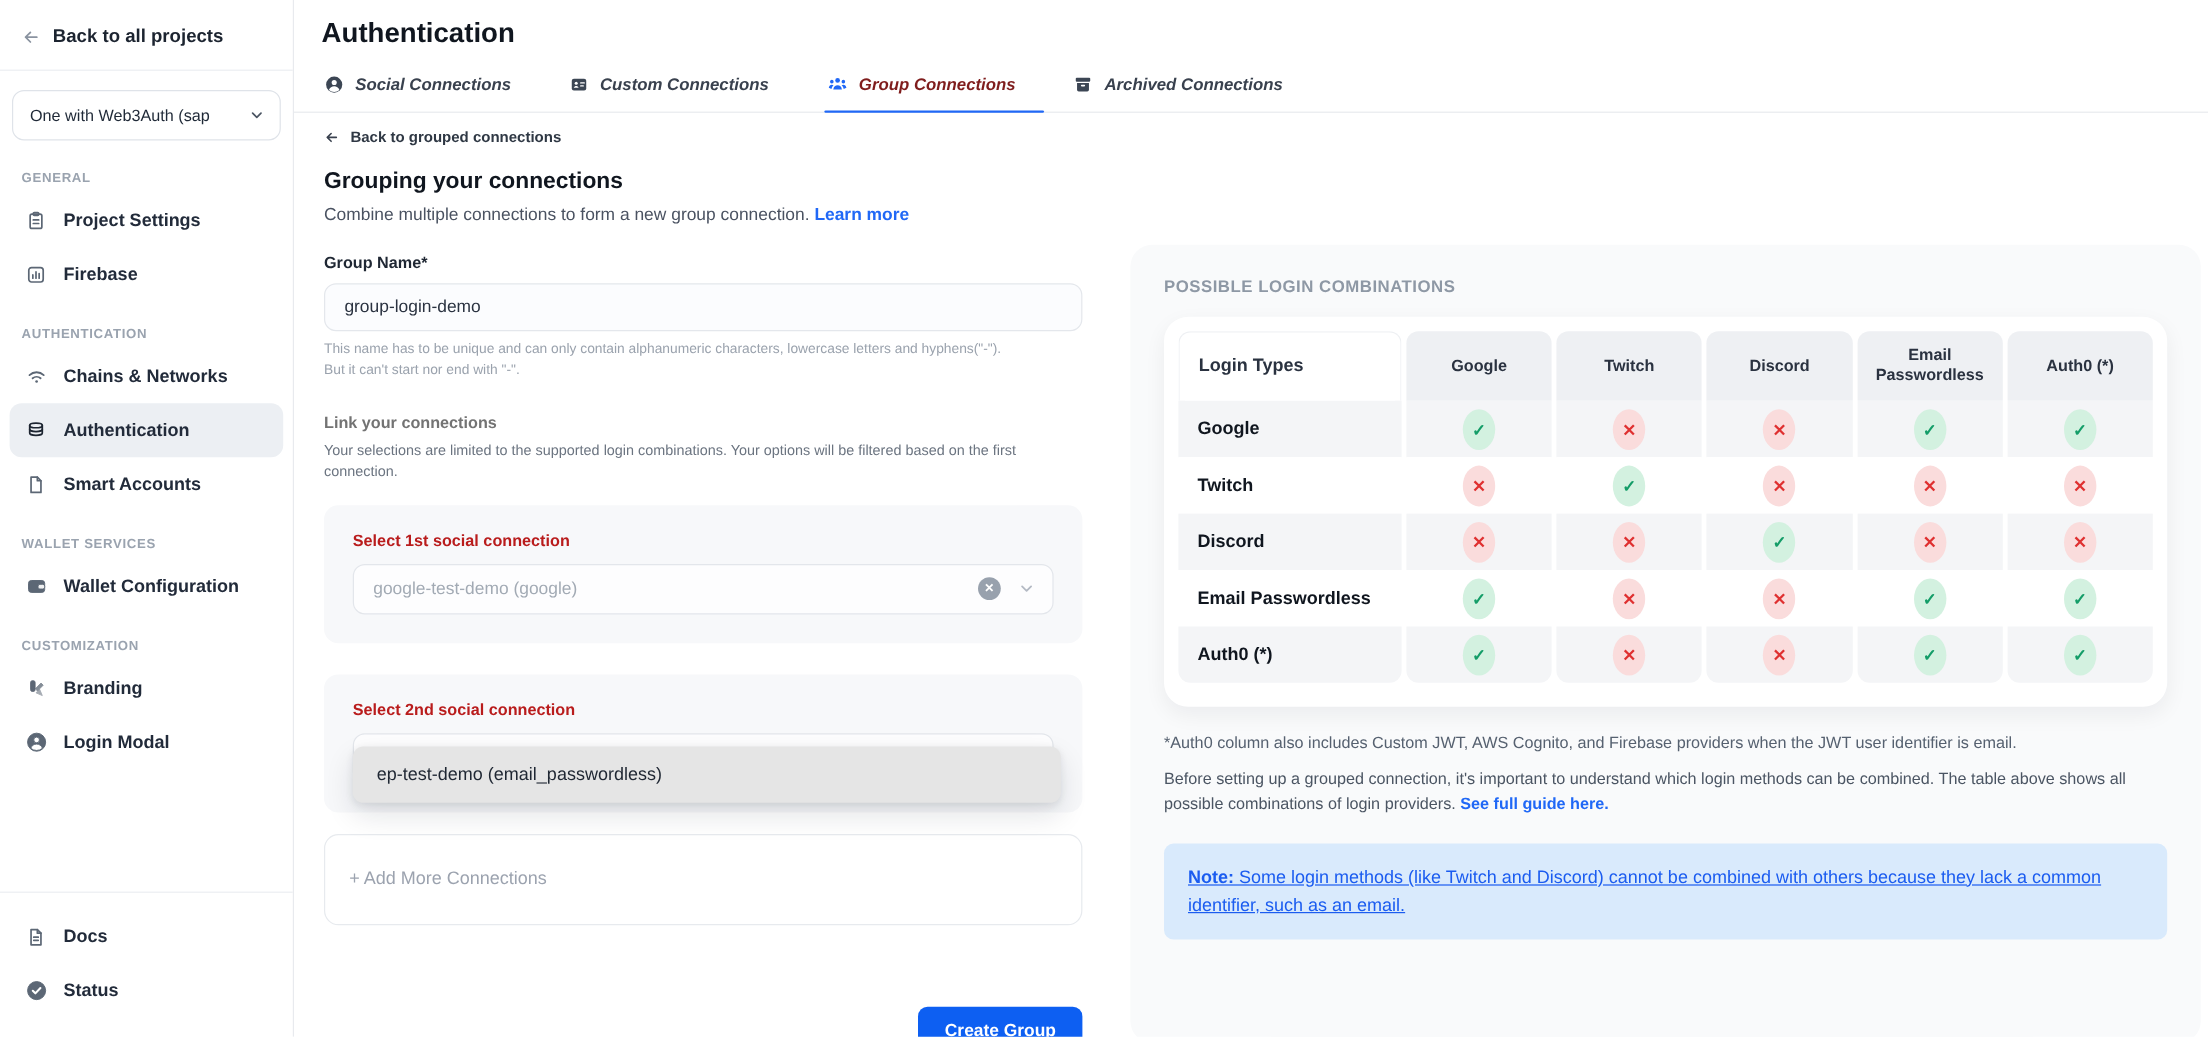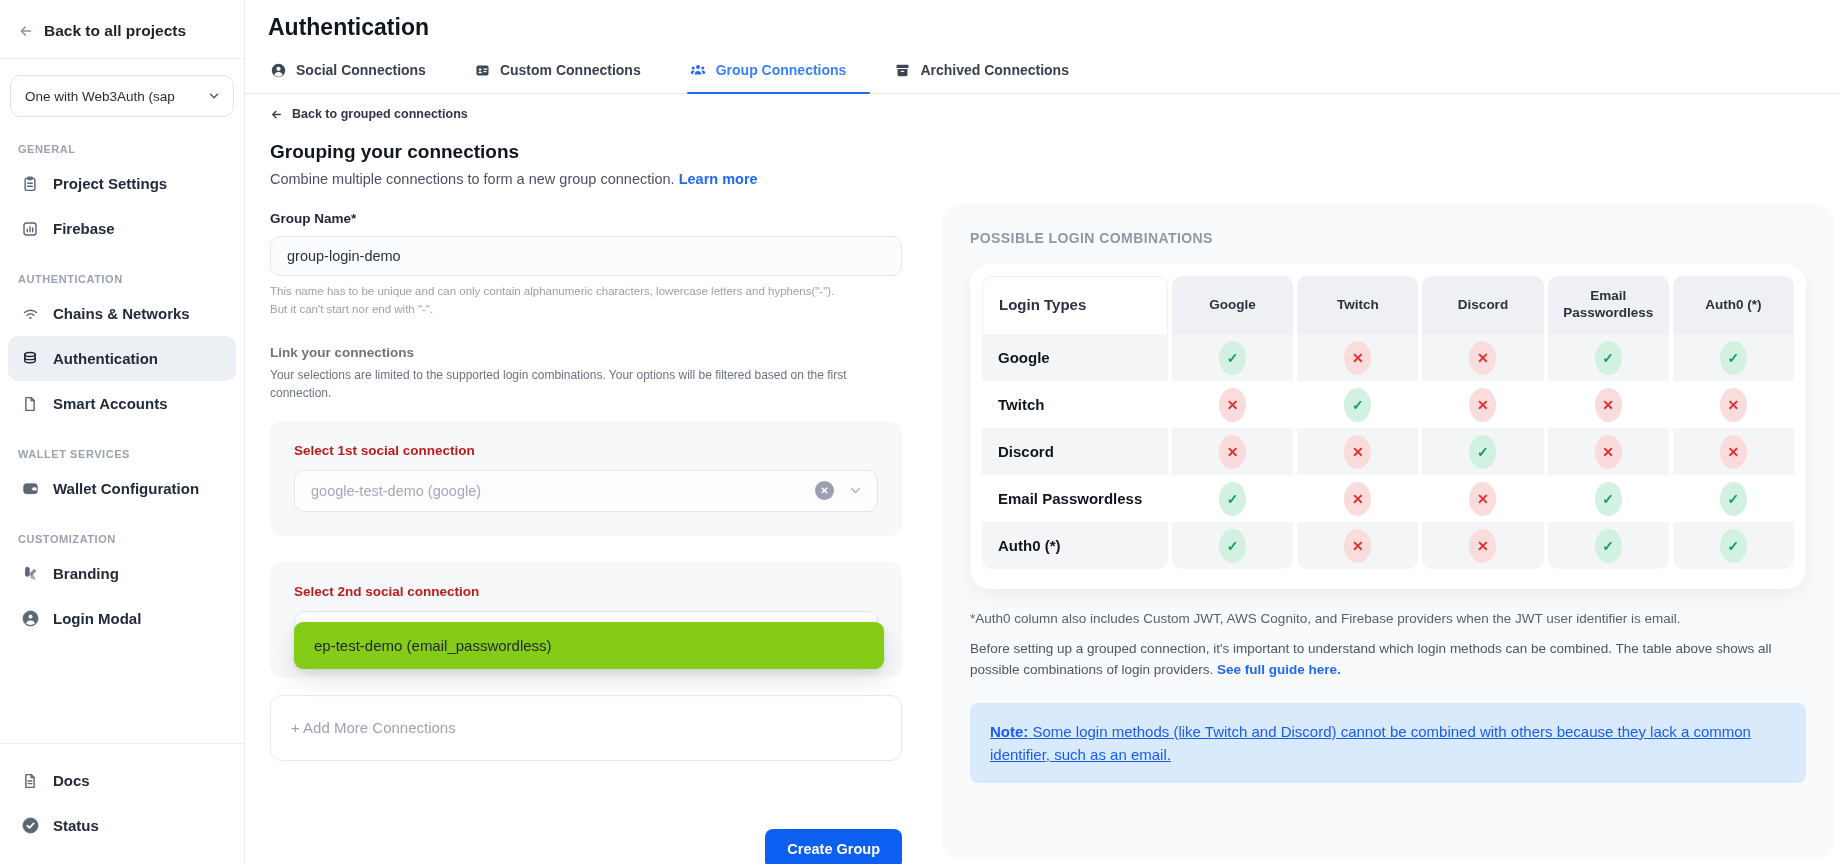--- a/index.html
+++ b/index.html
@@ -26,23 +26,23 @@
   .sb-item.active .icn { color:#1c2430; }
   .sb-item svg { stroke:currentColor; }
   .sb-spacer { flex:1; }
   .sb-footer { border-top:1px solid #eceef2; padding:14px 0 16px 0; }
 
   
   .main { flex:1; display:flex; flex-direction:column; position:relative; }
   .page-title { font-size:23px; font-weight:800; margin:14px 0 0 23px; color:#10161f; }
   .tabbar { display:flex; gap:48px; padding-left:25px; margin-top:20px; border-bottom:1px solid #e8eaee; }
   .tab { display:flex; align-items:center; gap:9px; padding-bottom:14px; font-size:14px;
-    font-weight:600; color:#39414e; cursor:pointer; position:relative; }
+    font-weight:600; color:#39414e; cursor:pointer; position:relative;font-style:italic; }
   .tab .ticn { color:#3c4654; display:grid; place-items:center; }
-  .tab.active { color:#3b82f6; }
+  .tab.active { color:#7f1d1d; }
   .tab.active .ticn { color:#2068f6; }
   .tab.active::after { content:""; position:absolute; left:-2px; right:-24px; bottom:-1px;
     height:2.5px; background:#2068f6; border-radius:2px; }
 
   .content { display:flex; flex:1; padding-left:25px; }
   .form-col { width:632px; min-width:632px; display:flex; flex-direction:column; }
 
   .back-link { display:flex; align-items:center; gap:9px; margin-top:13px; font-size:12.5px;
     font-weight:600; color:#2f3844; cursor:pointer; }
   .back-link svg { stroke:#39414e; }
@@ -61,25 +61,25 @@
   .select-box { margin-top:12px; height:42px; background:#fdfdfe; border:1px solid #e3e6eb;
     border-radius:10px; display:flex; align-items:center; padding:0 14px 0 16px; cursor:pointer;justify-content:center; }
   .select-box .val { flex:1; font-size:14.5px; color:#a2aab4; }
   .select-box .icons { display:flex; align-items:center; gap:14px; }
   .xcircle { width:19px; height:19px; border-radius:50%; background:#98a1ad; color:#fff;
     display:grid; place-items:center; font-size:10px; font-weight:700; line-height:1; cursor:pointer; }
   .chev { color:#b4bac4; display:grid; place-items:center; }
   .chev.dark { color:#1f2937; }
 
   .sel2-wrap { position:relative; }
-  .dropdown { position:absolute; left:24px; right:18px; top:86px; z-index:3; background:#84cc16;
+  .dropdown { position:absolute; left:24px; right:18px; top:86px; z-index:3; background:#e5e5e5;
     border-radius:9px; box-shadow:0 10px 24px rgba(16,24,40,.12), 0 2px 6px rgba(16,24,40,.08); }
   .dd-option { padding:15px 20px; font-size:15px; color:#1f2733; cursor:pointer; border-radius:9px; }
   .addmore-card { margin-top:18px; background:#fff; border:1px solid #e7eaee; border-radius:12px;
-    height:66px; display:flex; align-items:center; padding:0 20px; }
+    height:76px; display:flex; align-items:center; padding:0 20px; }
   .addmore-card span { font-size:15px; color:#9ca3af; cursor:pointer; }
   .create-btn { align-self:flex-end; margin-top:68px; background:#0d5ff2; color:#fff; border:none;
     border-radius:8px; padding:12px 22px; font-size:14.5px; font-weight:600; font-family:inherit; cursor:pointer; }
 
   
   .right-panel { flex:1; margin:110px 6px 10px 40px; background:#f9fafb; border-radius:18px;
     padding:26px 28px; }
   .rp-title { font-size:14px; font-weight:700; letter-spacing:.03em; color:#8e98a5; }
   .matrix-card { margin-top:18px; background:#fff; border-radius:20px; padding:12px 12px 20px 12px;
     box-shadow:0 6px 18px rgba(16,24,40,.06); }

